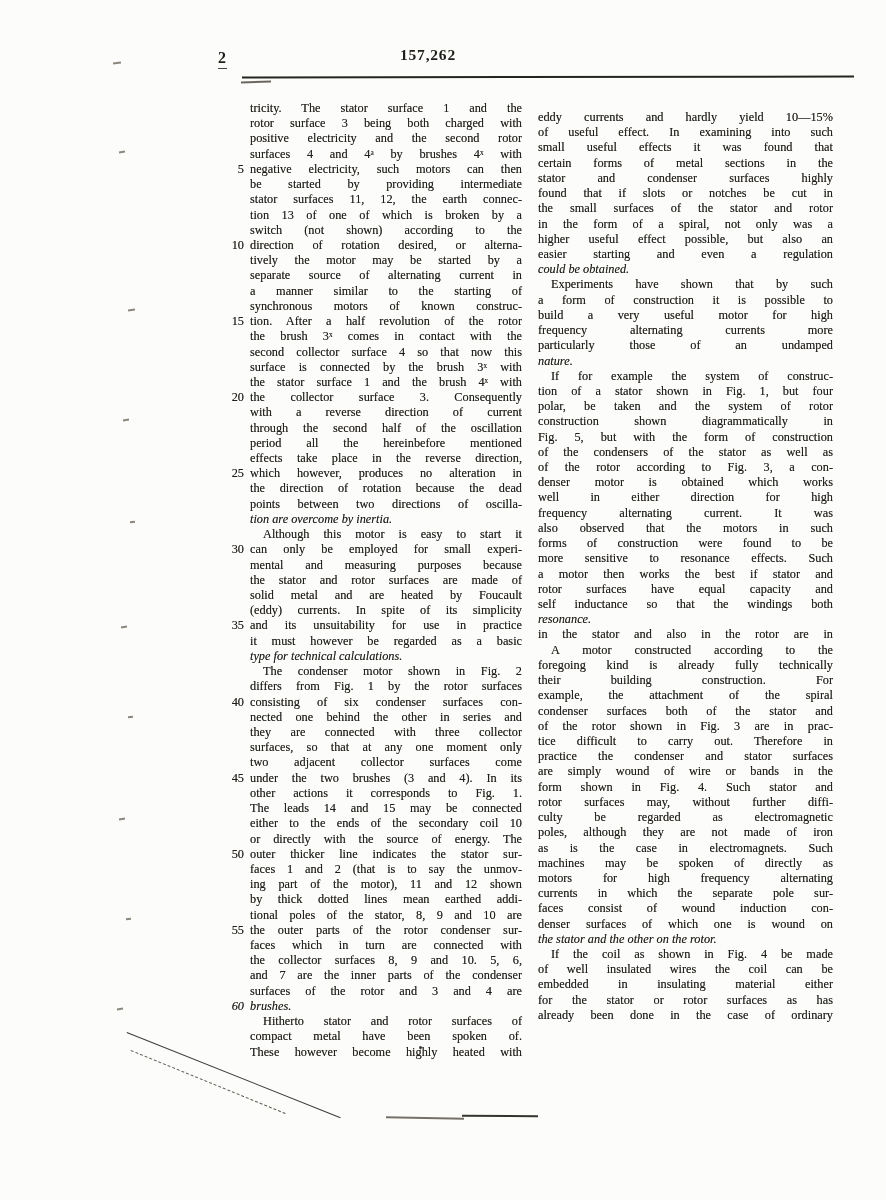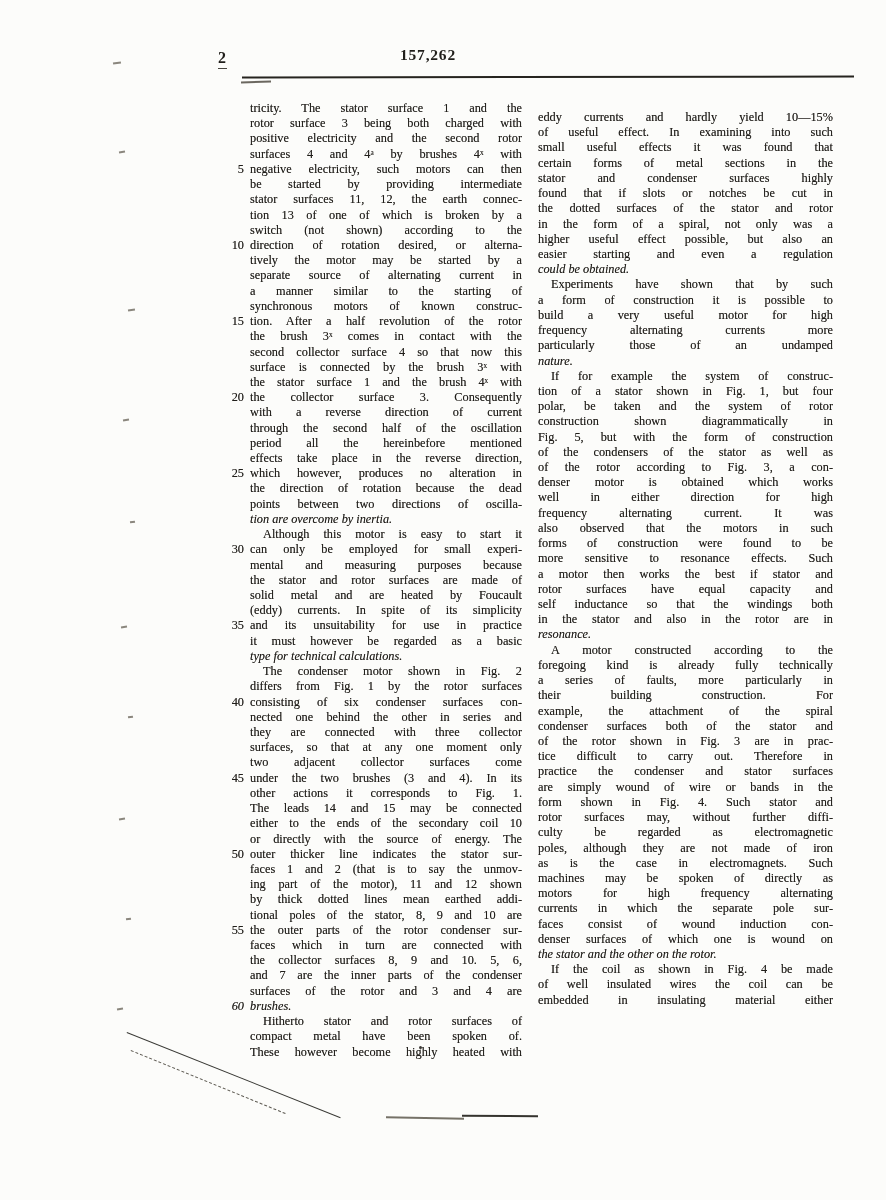--- a/index.html
+++ b/index.html
@@ -212,21 +212,21 @@
 
       <div class="line"><span class="lnum"></span><span class="ltext">small useful effects it was found that</span></div>
 
       <div class="line"><span class="lnum"></span><span class="ltext">certain forms of metal sections in the</span></div>
 
       <div class="line"><span class="lnum"></span><span class="ltext">stator and condenser surfaces highly</span></div>
 
 
       <div class="line"><span class="lnum"></span><span class="ltext">found that if slots or notches be cut in</span></div>
 
-      <div class="line"><span class="lnum"></span><span class="ltext">the dotted surfaces of the stator and rotor</span></div>
+      <div class="line"><span class="lnum"></span><span class="ltext">the small surfaces of the stator and rotor</span></div>
 
       <div class="line"><span class="lnum"></span><span class="ltext">in the form of a spiral, not only was a</span></div>
 
       <div class="line"><span class="lnum"></span><span class="ltext">higher useful effect possible, but also an</span></div>
 
       <div class="line"><span class="lnum"></span><span class="ltext">easier starting and even a regulation</span></div>
 
       <div class="line para-end"><span class="lnum"></span><span class="ltext">could be obtained.</span></div>
 
       <div class="line para-start"><span class="lnum"></span><span class="ltext">Experiments have shown that by such</span></div>
@@ -266,30 +266,29 @@
       <div class="line"><span class="lnum"></span><span class="ltext">forms of construction were found to be</span></div>
 
       <div class="line"><span class="lnum"></span><span class="ltext">more sensitive to resonance effects.  Such</span></div>
 
       <div class="line"><span class="lnum"></span><span class="ltext">a motor then works the best if stator and</span></div>
 
       <div class="line"><span class="lnum"></span><span class="ltext">rotor surfaces have equal capacity and</span></div>
 
       <div class="line"><span class="lnum"></span><span class="ltext">self inductance so that the windings both</span></div>
 
+      <div class="line para-end"><span class="lnum"></span><span class="ltext">resonance.</span></div>
+
       <div class="line"><span class="lnum"></span><span class="ltext">in the stator and also in the rotor are in</span></div>
 
-      <div class="line para-end"><span class="lnum"></span><span class="ltext">resonance.</span></div>
-
       <div class="line para-start"><span class="lnum"></span><span class="ltext">A motor constructed according to the</span></div>
 
       <div class="line"><span class="lnum"></span><span class="ltext">foregoing kind is already fully technically</span></div>
 
 
-      <div class="line"><span class="lnum"></span><span class="ltext">a series of faults, more particularly in</span></div>
 
       <div class="line"><span class="lnum"></span><span class="ltext">their building construction.  For</span></div>
 
       <div class="line"><span class="lnum"></span><span class="ltext">example, the attachment of the spiral</span></div>
 
       <div class="line"><span class="lnum"></span><span class="ltext">condenser surfaces both of the stator and</span></div>
 
       <div class="line"><span class="lnum"></span><span class="ltext">of the rotor shown in Fig. 3 are in prac-</span></div>
 
       <div class="line"><span class="lnum"></span><span class="ltext">tice difficult to carry out.  Therefore in</span></div>
@@ -319,21 +318,23 @@
       <div class="line"><span class="lnum"></span><span class="ltext">denser surfaces of which one is wound on</span></div>
 
       <div class="line para-end"><span class="lnum"></span><span class="ltext">the stator and the other on the rotor.</span></div>
 
       <div class="line para-start"><span class="lnum"></span><span class="ltext">If the coil as shown in Fig. 4 be made</span></div>
 
       <div class="line"><span class="lnum"></span><span class="ltext">of well insulated wires the coil can be</span></div>
 
       <div class="line"><span class="lnum"></span><span class="ltext">embedded in insulating material either</span></div>
 
-
+      <div class="line"><span class="lnum"></span><span class="ltext">for the stator or rotor surfaces as has</span></div>
+
+      <div class="line"><span class="lnum"></span><span class="ltext">already been done in the case of ordinary</span></div>
     </div>
 
   <div class="crease1"></div>
   <div class="crease2"></div>
   <div class="mark smudge1"></div>
   <div class="mark smudge2"></div>
   <div class="mark dotmark"></div>
   <div class="speck" style="left:113px;top:62px;width:8px"></div>
   <div class="speck" style="left:119px;top:151px;width:6px"></div>
   <div class="speck" style="left:128px;top:309px;width:7px"></div>

